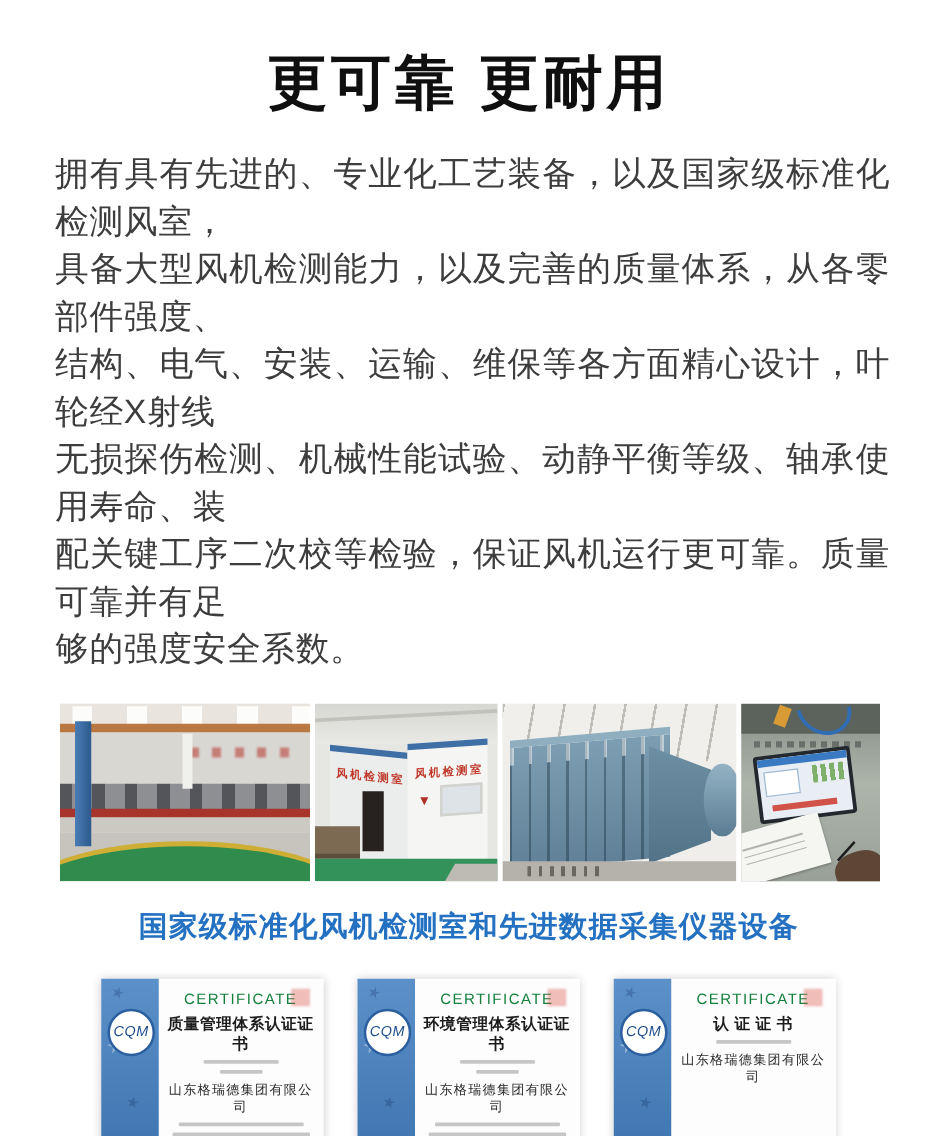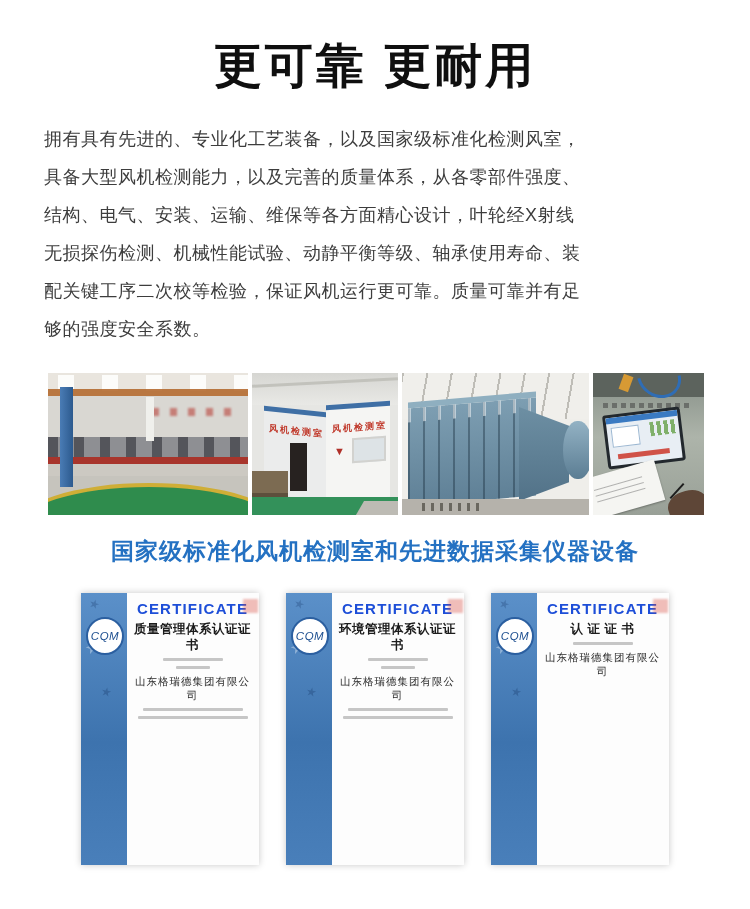--- a/index.html
+++ b/index.html
@@ -2,21 +2,21 @@
 <html><head>
 <meta charset="utf-8">
 <style>
   * { box-sizing: border-box; margin: 0; padding: 0; }
   html,body { width:750px; height:909px; background:#fff; overflow:hidden;
     font-family:"Liberation Sans","DejaVu Sans",sans-serif; }
 
   .title { margin-top:34px; text-align:center; font-size:48px; font-weight:bold;
     color:#0f0f0f; letter-spacing:3px; }
 
-  .para { width:668px; margin:22px auto 0 44px; font-size:18px; line-height:38px;
+  .para { width:668px; margin:22px auto 0 44px; font-size:27px; line-height:38px;
     color:#3d3d3d; white-space:pre-line; text-align:justify; letter-spacing:0.5px; }
 
   
   .photos { display:flex; gap:4px; margin:25px 0 0 48px; }
   .photo { height:142px; position:relative; overflow:hidden; flex:none; background:#ddd; }
   .abs { position:absolute; }
 
   
   .p1 { width:200px; }
   .p1-ceil { left:0; right:0; top:0; height:24px; background:#e9e5de; }
@@ -125,21 +125,21 @@
     background:linear-gradient(180deg,#5b90c9,#3d73ae 55%,#497fba); overflow:hidden; }
   .bstar { position:absolute; font-style:normal; }
   .bs1 { left:4px; top:44px;  font-size:17px; color:rgba(255,255,255,.38); transform:rotate(-14deg); }
   .bs2 { left:20px; top:92px; font-size:12px; color:rgba(25,60,110,.35); transform:rotate(12deg); }
   .bs5 { left:8px; top:4px;   font-size:12px; color:rgba(25,60,110,.30); transform:rotate(18deg); }
   .cqm { position:absolute; left:5px; top:24px; width:38px; height:38px; border-radius:50%;
     background:#fff; border:2px solid #2b5fa0; display:flex; align-items:center;
     justify-content:center; font-weight:normal; font-style:italic; font-size:11.5px;
     color:#1c4e8f; letter-spacing:.5px; z-index:2; }
   .cbody { position:absolute; left:50px; right:5px; top:7px; text-align:center; }
-  .chdr { font-size:15px; font-weight:bold; color:#1d4ed8; letter-spacing:1.2px;
+  .chdr { font-size:12px; font-weight:normal; color:#15803d; letter-spacing:1.2px;
     position:relative; display:inline-block; }
   .redmark { position:absolute; right:-10px; top:-1px; width:15px; height:14px;
     background:rgba(216,70,58,.35); filter:blur(1px); }
   .ctitle { font-size:12.5px; font-weight:bold; color:#1c1c1c; margin-top:3px;
     line-height:16px; letter-spacing:.5px; }
   .bar { height:3px; background:#c6c6c6; margin:5px auto 0; border-radius:1px; }
   .b60 { width:60px; } .b34 { width:34px; } .b100 { width:100px; } .b110 { width:110px; }
   .company { font-family:"Liberation Serif","DejaVu Serif",serif; font-size:10.5px;
     font-weight:normal; color:#2a2a2a; margin-top:6px; letter-spacing:1px; }
 </style>

